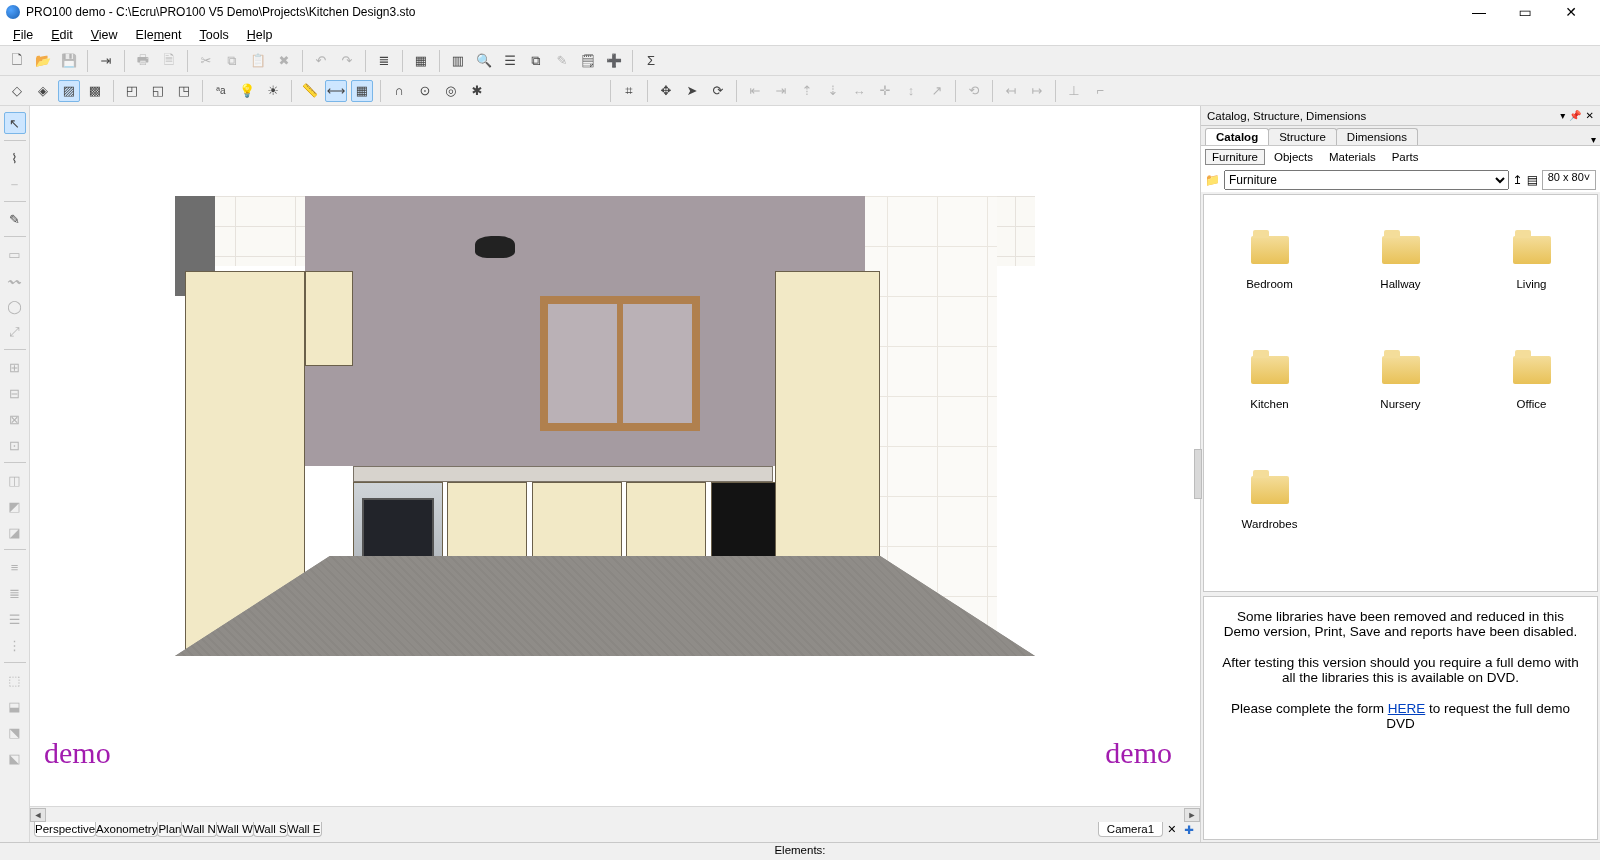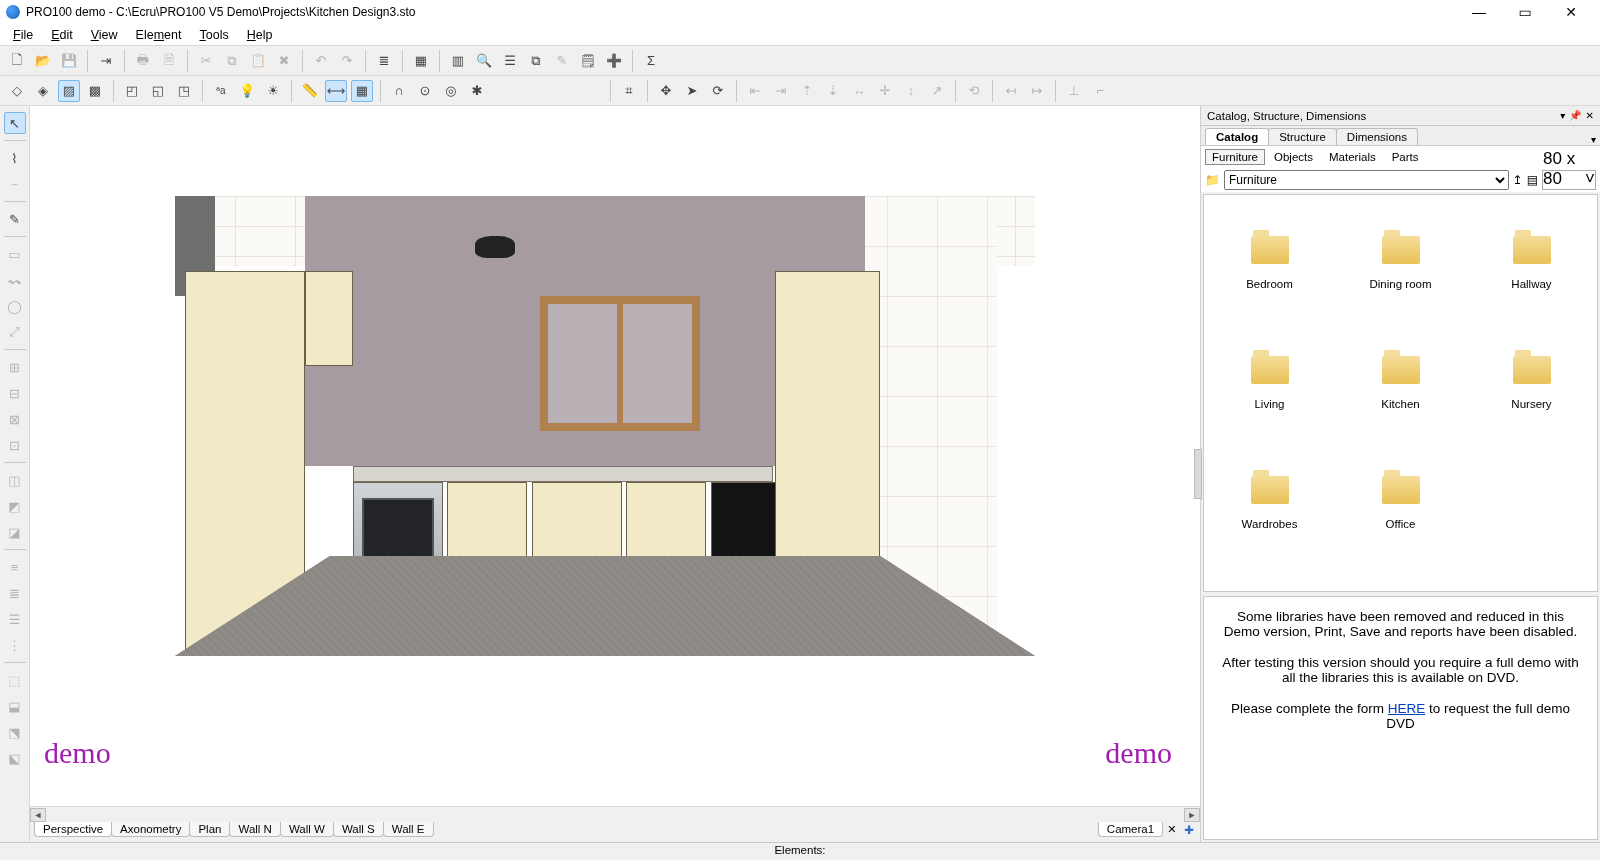--- a/index.html
+++ b/index.html
@@ -54,39 +54,39 @@
 .oven-inner { margin:15px 8px; height:60px; background:#22242a; border:2px solid #555; }
 .black { width:90px; background:#131313; }
 .win { position:absolute; left:365px; top:100px; width:160px; height:135px; border:8px solid #b0804e; background:#bab1b6; }
 .win::after{content:"";position:absolute;left:50%;top:0;bottom:0;width:6px;background:#b0804e;transform:translateX(-50%);}
 .light { position:absolute; left:300px; top:40px; width:40px; height:22px; background:#222; border-radius:40% 40% 30% 30%; }
 
 
 .hscroll { height: 16px; background:#f0f0f0; border-top:1px solid #d8d8d8; display:flex; align-items:center; }
 .hscroll .arrow { width:16px; height:14px; background:#e4e4e4; border:1px solid #bcbcbc; display:flex;align-items:center;justify-content:center;font-size:9px;color:#555; }
 .view-tabs { height: 20px; background:#f0f0f0; display:flex; align-items:flex-start; padding-left:4px; font-size:11.5px;}
-.view-tabs .vtab { padding:1px 8px; border:1px solid #bcbcbc; border-top:none; background:#f6f6f6; margin-right:-1px; border-radius:0 0 4px 4px;}
+.view-tabs .vtab { padding:1px 0; border:1px solid #bcbcbc; border-top:none; background:#f6f6f6; margin-right:-1px; border-radius:0 0 4px 4px;}
 .view-tabs .vtab.active { background:#fff; }
 .view-tabs .right { margin-left:auto; display:flex; align-items:center; padding-right:6px; }
 .view-tabs .camlabel { padding:1px 8px; border:1px solid #bcbcbc; border-top:none; background:#fff; border-radius:0 0 4px 4px; margin-right:4px;}
 
 
 .right-panel { width: 400px; background:#f0f0f0; border-left:1px solid #d0d0d0; display:flex; flex-direction:column;}
 .rp-title { height:20px; background:#eee; font-size:11.5px; padding:2px 6px; display:flex; align-items:center; border-bottom:1px solid #c8c8c8;}
 .rp-title .rp-ctrl { margin-left:auto; display:flex; gap:4px; font-size:10px;}
 .rp-tabs { height:20px; display:flex; align-items:flex-end; background:#eee; font-size:11.5px; padding-left:4px; border-bottom:1px solid #c8c8c8;}
 .rp-tabs .t { padding:2px 10px; border:1px solid #bcbcbc; background:#f0f0f0; border-bottom:none; margin-right:-1px; border-radius:3px 3px 0 0;}
 .rp-tabs .t.active { background:#fff; font-weight:bold;}
 .rp-tabs .dd { margin-left:auto; margin-right:4px; font-size:10px;}
 .rp-subtabs { height:22px; display:flex; align-items:center; background:#fff; font-size:11.5px; padding:2px 4px; gap:2px;}
 .rp-subtabs .st { padding:1px 6px; border:1px solid transparent;}
 .rp-subtabs .st.active { border:1px solid #8a8a8a; background:#f4f4f4;}
 .rp-path { height:24px; background:#fff; display:flex; align-items:center; padding:2px 4px; gap:4px; font-size:12px;}
 .rp-path select { flex:1; height:20px; font-size:12px; }
-.rp-path .size { width:54px; height:20px; font-size:17px; border:1px solid #aaa; display:flex;align-items:flex-end;justify-content:center;}
+.rp-path .size { width:54px; height:20px; font-size:11px; border:1px solid #aaa; display:flex;align-items:flex-start;justify-content:center;}
 .thumbs { flex:0 0 398px; background:#fff; margin:2px; border:1px solid #c8c8c8; display:grid; grid-template-columns:repeat(3,1fr); grid-auto-rows:120px; padding-top:8px; overflow:hidden;}
 .thumb { display:flex; flex-direction:column; align-items:center; justify-content:center; font-size:11.5px; gap:14px;}
 .foldericon { width:38px; height:28px; background:linear-gradient(#f4dd9a,#e8c157); border-radius:2px; position:relative;}
 .foldericon::before{content:"";position:absolute;top:-6px;left:2px;width:16px;height:8px;background:#f4dd9a;border-radius:2px 2px 0 0;}
 .demo-note { flex:1; background:#fff; margin:2px; border:1px solid #c8c8c8; padding:12px 14px; font-family:Georgia,serif; font-size:13.5px; text-align:center; overflow:auto;}
 .demo-note h3 { font-size:15px; font-weight:bold; margin-bottom:10px;}
 .demo-note a { color:#0040c0; text-decoration:underline;}
 
 .statusbar { height:18px; background:#f0f0f0; border-top:1px solid #c8c8c8; font-size:11.5px; padding:1px 6px; display:flex; align-items:center;flex-direction:column;}
 .collapse-grip { position:absolute; right:398px; top:50%; width:8px; height:50px; background:#d9d9d9; border:1px solid #bcbcbc; transform:translateY(-50%);}
@@ -306,45 +306,41 @@
       <span>▤</span>
       <div class="size"><span>80 x 80</span> ˅</div>
     </div>
     <div class="thumbs">
       <div class="thumb">
           <div class="foldericon"></div>
           <span>Bedroom</span>
         </div>
       <div class="thumb">
           <div class="foldericon"></div>
-          <span>Dining room</span>
-        </div>
-      <div class="thumb">
-          <div class="foldericon"></div>
           <span>Hallway</span>
         </div>
       <div class="thumb">
           <div class="foldericon"></div>
           <span>Living</span>
         </div>
       <div class="thumb">
           <div class="foldericon"></div>
           <span>Kitchen</span>
         </div>
       <div class="thumb">
           <div class="foldericon"></div>
           <span>Nursery</span>
         </div>
       <div class="thumb">
           <div class="foldericon"></div>
+          <span>Office</span>
+        </div>
+      <div class="thumb">
+          <div class="foldericon"></div>
           <span>Wardrobes</span>
-        </div>
-      <div class="thumb">
-          <div class="foldericon"></div>
-          <span>Office</span>
         </div>
     </div>
     <div class="demo-note">
       <p>Some libraries have been removed and reduced in this Demo version, Print, Save and reports have been disabled.</p><br>
       <p>After testing this version should you require a full demo with all the libraries this is available on DVD.</p><br>
       <p>
         <span>Please complete the form </span><a href="#">HERE</a><span> to request the full demo DVD</span>
       </p>
     </div>
   </div>

